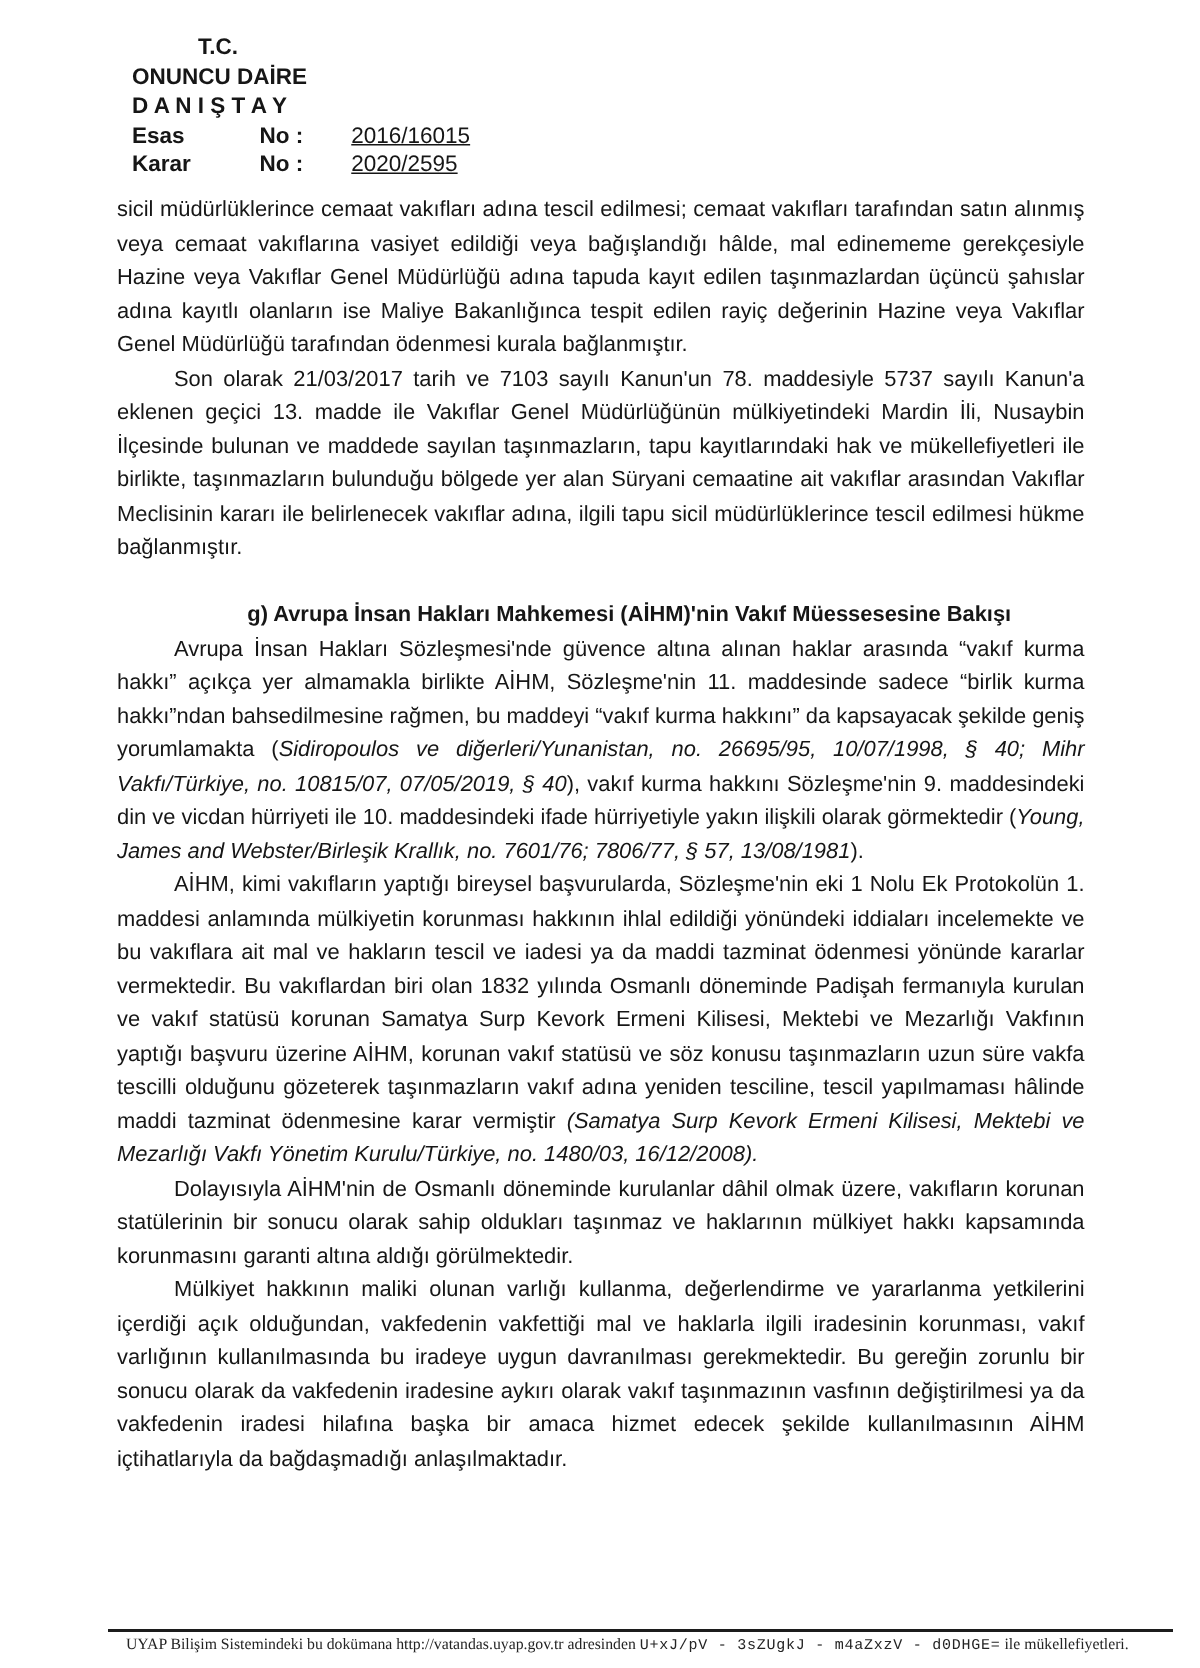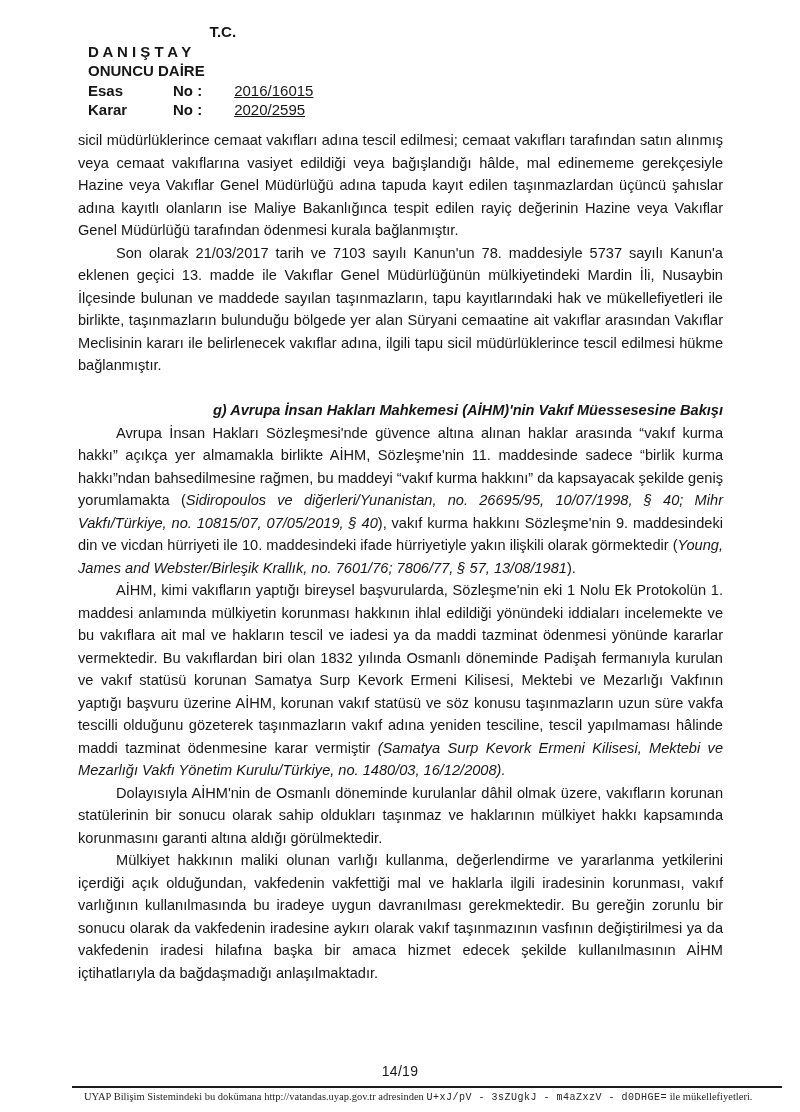--- a/index.html
+++ b/index.html
@@ -5,33 +5,33 @@
   html,body { margin:0; padding:0; background:#ffffff; }
   .page {
     position:relative; width:800px; height:1112px; background:#ffffff;
     font-family:"Liberation Sans", sans-serif; color:#161616; overflow:hidden;
   }
   
   .court-header {
     position:absolute; left:88px; top:22px;
     font-weight:bold; font-size:15px; line-height:19.6px; white-space:nowrap;
   }
-  .hdr-tc { padding-left:44px;text-align:center; }
+  .hdr-tc { padding-left:44px; }
   .hdr-row { display:flex;gap:16px; }
   .hdr-label { width:69px; }
   .hdr-no { margin-right:16px; }
   .hdr-val { font-weight:normal;text-decoration:underline; }
   
   .decision-body {
     position:absolute; left:78px; top:129px; width:645px;
     font-size:14.6px; line-height:22.5px; text-align:justify;
   }
   .decision-body p { margin:0; }
   .decision-body p.indent { text-indent:38px; }
-  .decision-body p.heading { font-weight:bold; text-align:right;font-style:italic; }
+  .decision-body p.heading { font-weight:bold; text-align:center; }
   .decision-body p.space-before { margin-top:22.5px; }
   .it { font-style:italic; }
   
   .page-num {
     position:absolute; left:0; top:1063px; width:100%;
     text-align:center; font-size:14px; letter-spacing:.3px;
   }
   .footer-rule {
     position:absolute; left:72px; top:1086px; width:710px;
     border-top:2px solid #1c1c1c; height:0;
@@ -46,22 +46,22 @@
     font-size:10px; letter-spacing:.5px;
   }
 </style>
 </head>
 <body>
 
 <div class="page">
 
   <header class="court-header">
     <div class="hdr-tc">T.C.</div>
+    <div>ONUNCU DAİRE</div>
     <div>D A N I Ş T A Y</div>
-    <div>ONUNCU DAİRE</div>
     <div class="hdr-row">
       <span class="hdr-label">Esas</span>
       <span class="hdr-no">No :</span>
       <span class="hdr-val">2016/16015</span>
     </div>
     <div class="hdr-row">
       <span class="hdr-label">Karar</span>
       <span class="hdr-no">No :</span>
       <span class="hdr-val">2020/2595</span>
     </div>
@@ -70,21 +70,20 @@
   <main class="decision-body" id="decision-body">
       <p class=""><span>sicil müdürlüklerince cemaat vakıfları adına tescil edilmesi; cemaat vakıfları tarafından satın alınmış veya cemaat vakıflarına vasiyet edildiği veya bağışlandığı hâlde, mal edinememe gerekçesiyle Hazine veya Vakıflar Genel Müdürlüğü adına tapuda kayıt edilen taşınmazlardan üçüncü şahıslar adına kayıtlı olanların ise Maliye Bakanlığınca tespit edilen rayiç değerinin Hazine veya Vakıflar Genel Müdürlüğü tarafından ödenmesi kurala bağlanmıştır.</span></p>
       <p class="indent"><span>Son olarak 21/03/2017 tarih ve 7103 sayılı Kanun'un 78. maddesiyle 5737 sayılı Kanun'a eklenen geçici 13. madde ile Vakıflar Genel Müdürlüğünün mülkiyetindeki Mardin İli, Nusaybin İlçesinde bulunan ve maddede sayılan taşınmazların, tapu kayıtlarındaki hak ve mükellefiyetleri ile birlikte, taşınmazların bulunduğu bölgede yer alan Süryani cemaatine ait vakıflar arasından Vakıflar Meclisinin kararı ile belirlenecek vakıflar adına, ilgili tapu sicil müdürlüklerince tescil edilmesi hükme bağlanmıştır.</span></p>
       <p class="heading indent space-before"><span>g) Avrupa İnsan Hakları Mahkemesi (AİHM)'nin Vakıf Müessesesine Bakışı</span></p>
       <p class="indent"><span>Avrupa İnsan Hakları Sözleşmesi'nde güvence altına alınan haklar arasında “vakıf kurma hakkı” açıkça yer almamakla birlikte AİHM, Sözleşme'nin 11. maddesinde sadece “birlik kurma hakkı”ndan bahsedilmesine rağmen, bu maddeyi “vakıf kurma hakkını” da kapsayacak şekilde geniş yorumlamakta (</span><span class="it">Sidiropoulos ve diğerleri/Yunanistan, no. 26695/95, 10/07/1998, § 40; Mihr Vakfı/Türkiye, no. 10815/07, 07/05/2019, § 40</span><span>), vakıf kurma hakkını Sözleşme'nin 9. maddesindeki din ve vicdan hürriyeti ile 10. maddesindeki ifade hürriyetiyle yakın ilişkili olarak görmektedir (</span><span class="it">Young, James and Webster/Birleşik Krallık, no. 7601/76; 7806/77, § 57, 13/08/1981</span><span>).</span></p>
       <p class="indent"><span>AİHM, kimi vakıfların yaptığı bireysel başvurularda, Sözleşme'nin eki 1 Nolu Ek Protokolün 1. maddesi anlamında mülkiyetin korunması hakkının ihlal edildiği yönündeki iddiaları incelemekte ve bu vakıflara ait mal ve hakların tescil ve iadesi ya da maddi tazminat ödenmesi yönünde kararlar vermektedir. Bu vakıflardan biri olan 1832 yılında Osmanlı döneminde Padişah fermanıyla kurulan ve vakıf statüsü korunan Samatya Surp Kevork Ermeni Kilisesi, Mektebi ve Mezarlığı Vakfının yaptığı başvuru üzerine AİHM, korunan vakıf statüsü ve söz konusu taşınmazların uzun süre vakfa tescilli olduğunu gözeterek taşınmazların vakıf adına yeniden tesciline, tescil yapılmaması hâlinde maddi tazminat ödenmesine karar vermiştir </span><span class="it">(Samatya Surp Kevork Ermeni Kilisesi, Mektebi ve Mezarlığı Vakfı Yönetim Kurulu/Türkiye, no. 1480/03, 16/12/2008).</span></p>
       <p class="indent"><span>Dolayısıyla AİHM'nin de Osmanlı döneminde kurulanlar dâhil olmak üzere, vakıfların korunan statülerinin bir sonucu olarak sahip oldukları taşınmaz ve haklarının mülkiyet hakkı kapsamında korunmasını garanti altına aldığı görülmektedir.</span></p>
       <p class="indent"><span>Mülkiyet hakkının maliki olunan varlığı kullanma, değerlendirme ve yararlanma yetkilerini içerdiği açık olduğundan, vakfedenin vakfettiği mal ve haklarla ilgili iradesinin korunması, vakıf varlığının kullanılmasında bu iradeye uygun davranılması gerekmektedir. Bu gereğin zorunlu bir sonucu olarak da vakfedenin iradesine aykırı olarak vakıf taşınmazının vasfının değiştirilmesi ya da vakfedenin iradesi hilafına başka bir amaca hizmet edecek şekilde kullanılmasının AİHM içtihatlarıyla da bağdaşmadığı anlaşılmaktadır.</span></p>
     </main>
 
-  <div class="page-num">14/19</div>
 
   <div class="footer-rule"></div>
 
   <div class="footer-text">
     <span>UYAP Bilişim Sistemindeki bu dokümana http://vatandas.uyap.gov.tr adresinden </span><span class="footer-code">U+xJ/pV - 3sZUgkJ - m4aZxzV - d0DHGE=</span><span> ile mükellefiyetleri.</span>
   </div>
 
 </div>
 
 </body></html>

